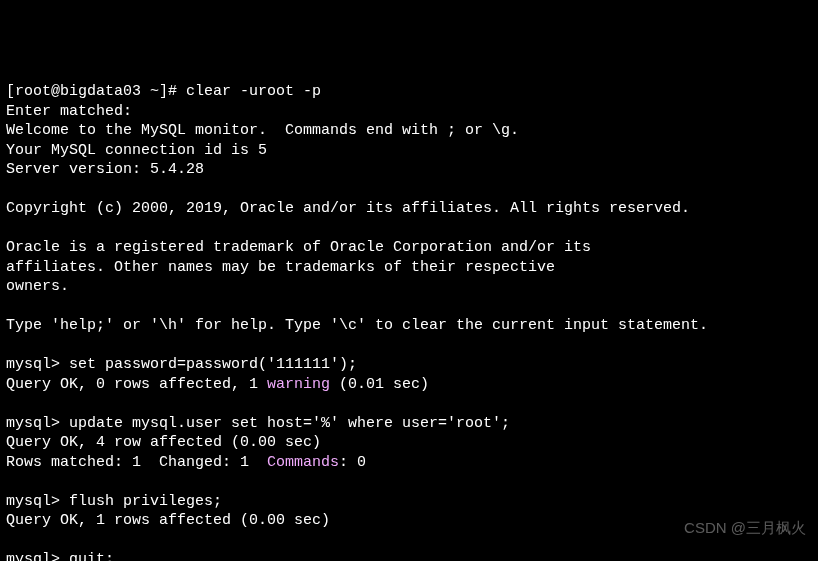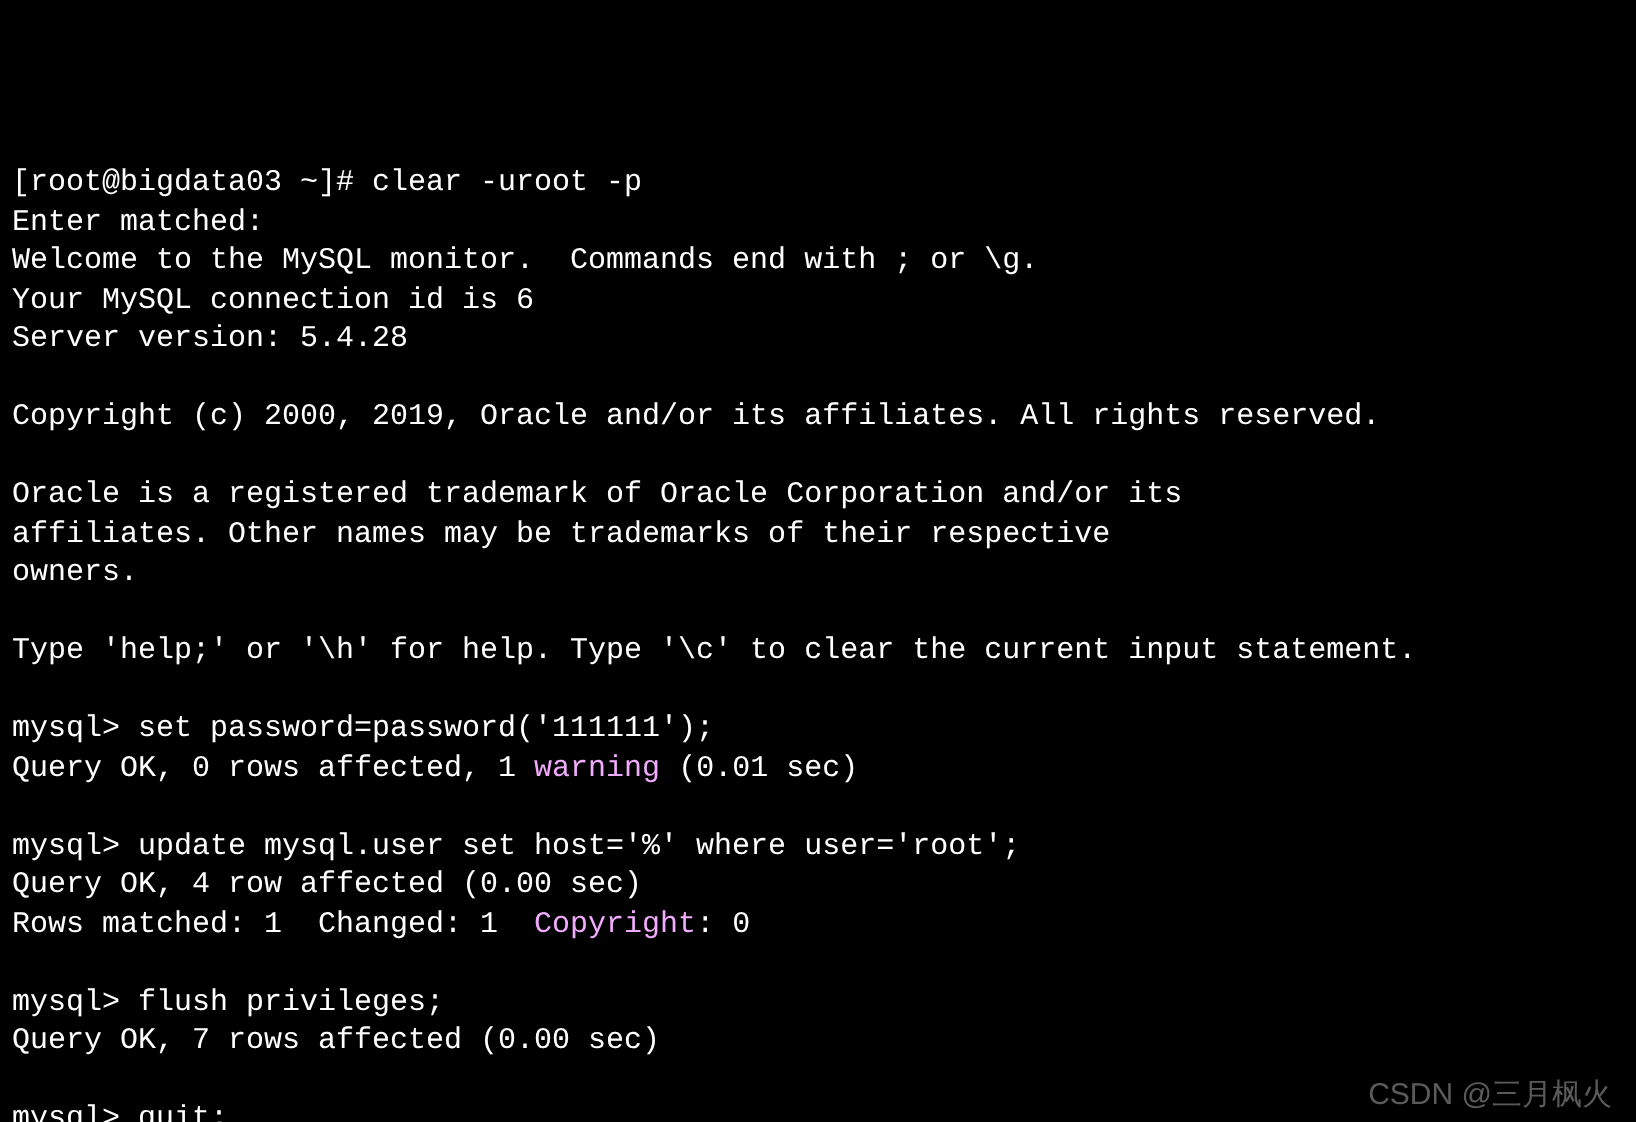--- a/index.html
+++ b/index.html
@@ -18,56 +18,56 @@
       height: 561px;
       position: relative;
       overflow: hidden;
       white-space: pre-wrap;
     }
     .warn {
       color: #f0abfc;
     }
     .watermark {
       position: absolute;
-      bottom: 4px;
+      bottom: 24px;
       right: 12px;
       color: rgba(200,200,200,0.45);
       font-family: sans-serif;
       font-size: 15px;
       pointer-events: none;
     }
   </style>
 </head>
 <body>
 
 
 
 <div><span>[root@bigdata03 ~]# clear -uroot -p</span>
 <span>Enter matched:</span>
 <span>Welcome to the MySQL monitor.  Commands end with ; or \g.</span>
-<span>Your MySQL connection id is 6</span>
+<span>Your MySQL connection id is 5</span>
 <span>Server version: 5.4.28</span>
 
 <span>Copyright (c) 2000, 2019, Oracle and/or its affiliates. All rights reserved.</span>
 
 <span>Oracle is a registered trademark of Oracle Corporation and/or its</span>
 <span>affiliates. Other names may be trademarks of their respective</span>
 <span>owners.</span>
 
 <span>Type 'help;' or '\h' for help. Type '\c' to clear the current input statement.</span>
 
 <span>mysql&gt; set password=password('111111');</span>
 <span><span>Query OK, 0 rows affected, 1 </span><span class="warn">warning</span><span> (0.01 sec)</span></span>
 
 <span>mysql&gt; update mysql.user set host='%' where user='root';</span>
 <span>Query OK, 4 row affected (0.00 sec)</span>
-<span><span>Rows matched: 1  Changed: 1  </span><span class="warn">Copyright</span><span>: 0</span></span>
+<span><span>Rows matched: 1  Changed: 1  </span><span class="warn">Commands</span><span>: 0</span></span>
 
 <span>mysql&gt; flush privileges;</span>
-<span>Query OK, 7 rows affected (0.00 sec)</span>
+<span>Query OK, 1 rows affected (0.00 sec)</span>
 
 <span>mysql&gt; quit;</span>
 
 
 </div>
 
 <div class="watermark">CSDN @三月枫火</div>
 
 
 

